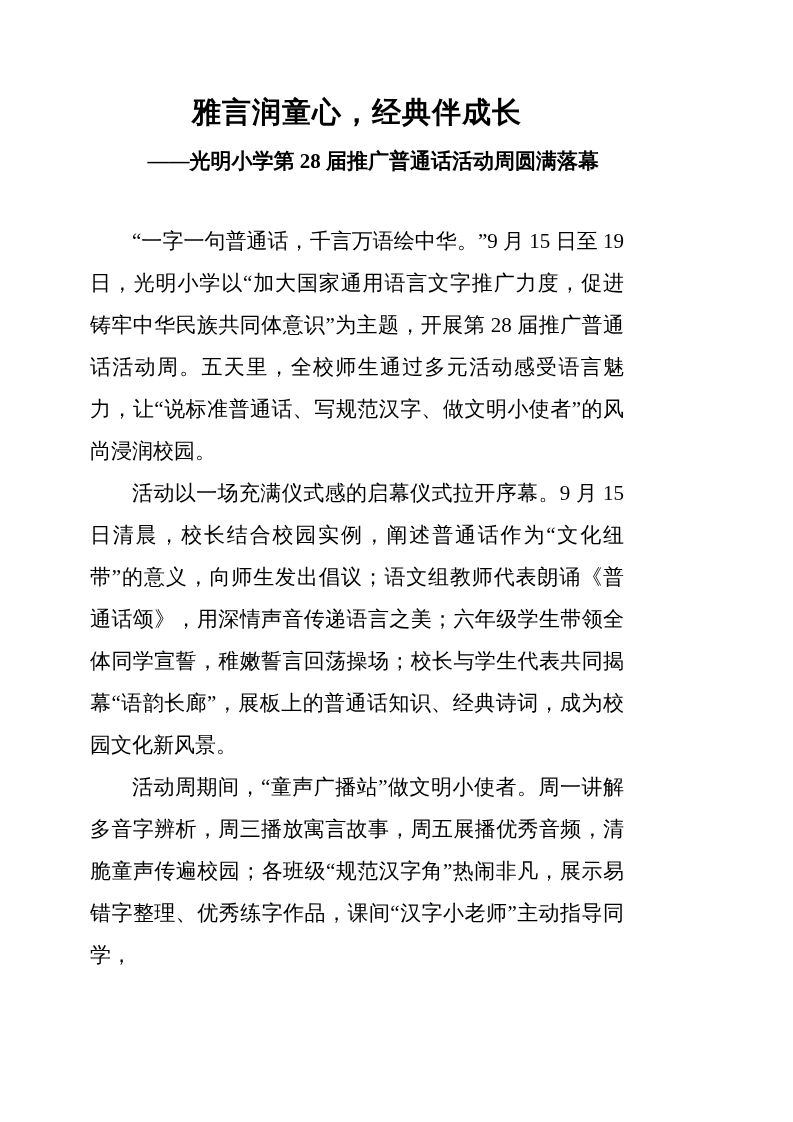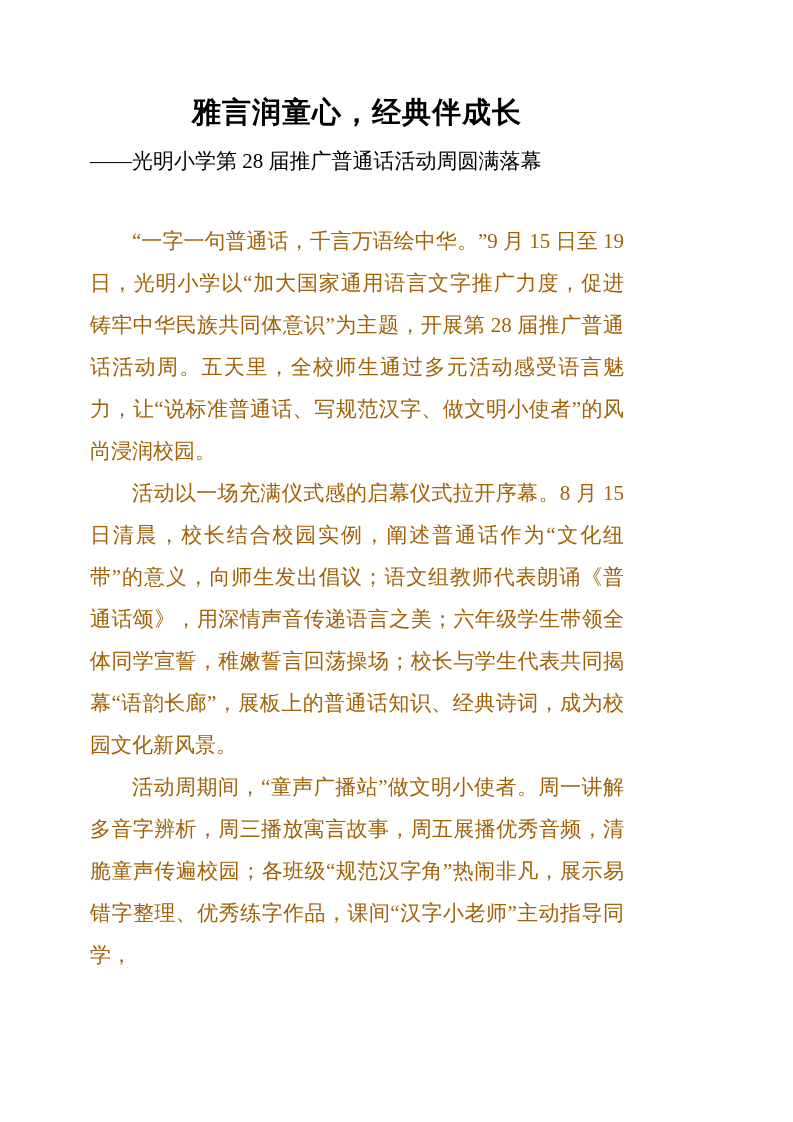--- a/index.html
+++ b/index.html
@@ -22,47 +22,48 @@
     text-align: center;
     font-family: "Liberation Sans", "DejaVu Sans", sans-serif;
     font-weight: bold;
     font-size: 29px;
     line-height: 40px;
     letter-spacing: 1px;
     color: #000000;
   }
   .doc-subtitle {
     margin-top: 14px;
-    text-align: left;
+    text-align: right;
     padding-right: 25px;
     font-family: "Liberation Serif", "DejaVu Serif", serif;
     font-size: 21px;
     line-height: 30px;
     color: #000000;
+    font-weight: bold;
   }
   .doc-body {
     margin-top: 44px;
     font-family: "Liberation Serif", "DejaVu Serif", serif;
     font-size: 21px;
     line-height: 42px;
     text-align: justify;
     text-justify: inter-character;
-    color: #a16207;
+    color: #000000;
   }
   .doc-body p {
     margin: 0;
     text-indent: 2em;
   }
 </style>
 </head>
 <body>
 
 <div class="page">
   <h1 class="doc-title">雅言润童心，经典伴成长</h1>
 
   <div class="doc-subtitle">——光明小学第 28 届推广普通话活动周圆满落幕</div>
 
   <div class="doc-body">
     <p>“一字一句普通话，千言万语绘中华。”9 月 15 日至 19 日，光明小学以“加大国家通用语言文字推广力度，促进铸牢中华民族共同体意识”为主题，开展第 28 届推广普通话活动周。五天里，全校师生通过多元活动感受语言魅力，让“说标准普通话、写规范汉字、做文明小使者”的风尚浸润校园。</p>
-    <p>活动以一场充满仪式感的启幕仪式拉开序幕。8 月 15 日清晨，校长结合校园实例，阐述普通话作为“文化纽带”的意义，向师生发出倡议；语文组教师代表朗诵《普通话颂》，用深情声音传递语言之美；六年级学生带领全体同学宣誓，稚嫩誓言回荡操场；校长与学生代表共同揭幕“语韵长廊”，展板上的普通话知识、经典诗词，成为校园文化新风景。</p>
+    <p>活动以一场充满仪式感的启幕仪式拉开序幕。9 月 15 日清晨，校长结合校园实例，阐述普通话作为“文化纽带”的意义，向师生发出倡议；语文组教师代表朗诵《普通话颂》，用深情声音传递语言之美；六年级学生带领全体同学宣誓，稚嫩誓言回荡操场；校长与学生代表共同揭幕“语韵长廊”，展板上的普通话知识、经典诗词，成为校园文化新风景。</p>
     <p>活动周期间，“童声广播站”做文明小使者。周一讲解多音字辨析，周三播放寓言故事，周五展播优秀音频，清脆童声传遍校园；各班级“规范汉字角”热闹非凡，展示易错字整理、优秀练字作品，课间“汉字小老师”主动指导同学，</p>
   </div>
 </div>
 
 </body></html>

